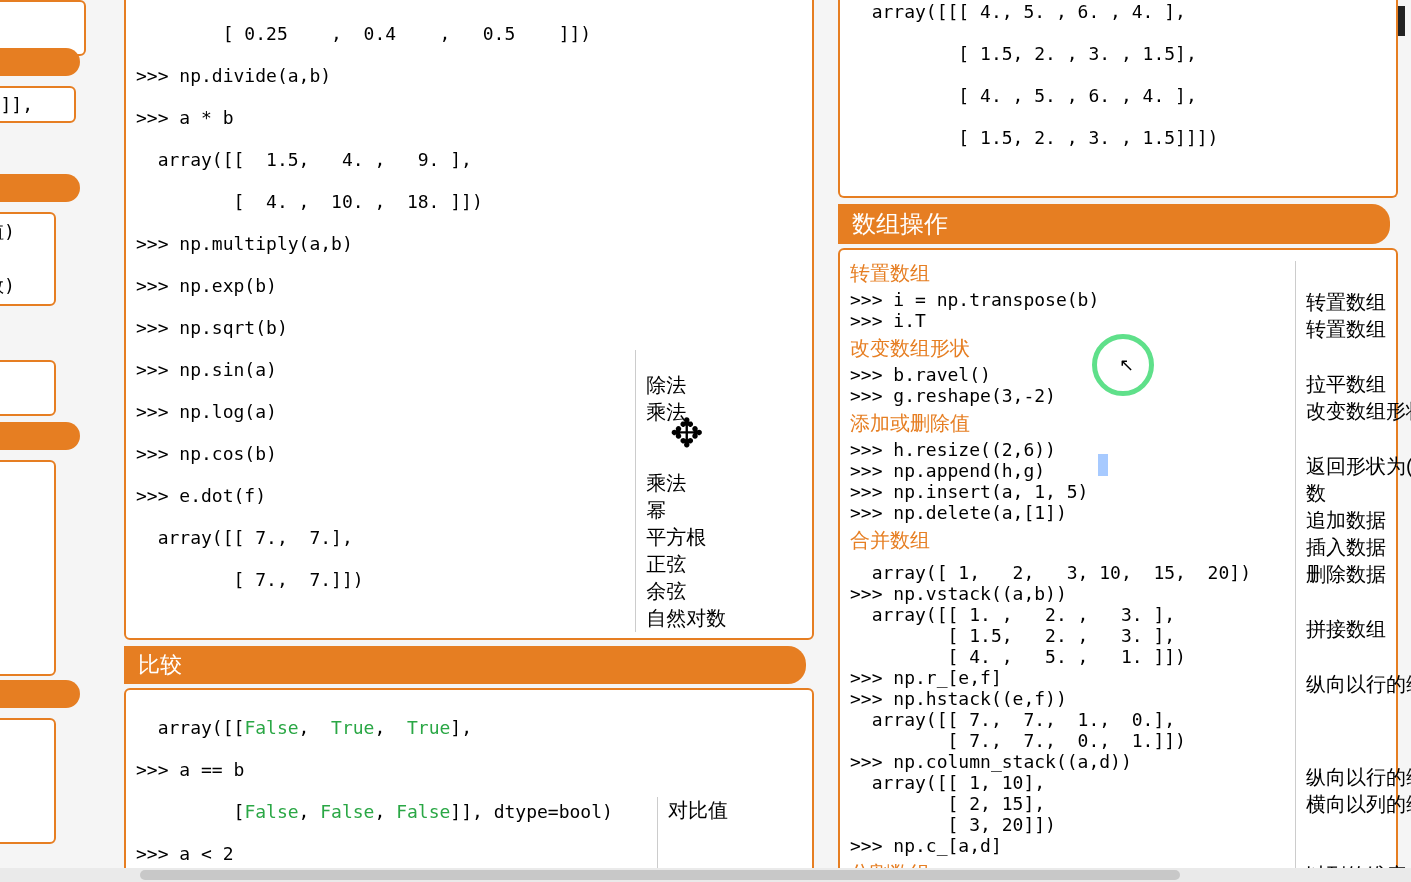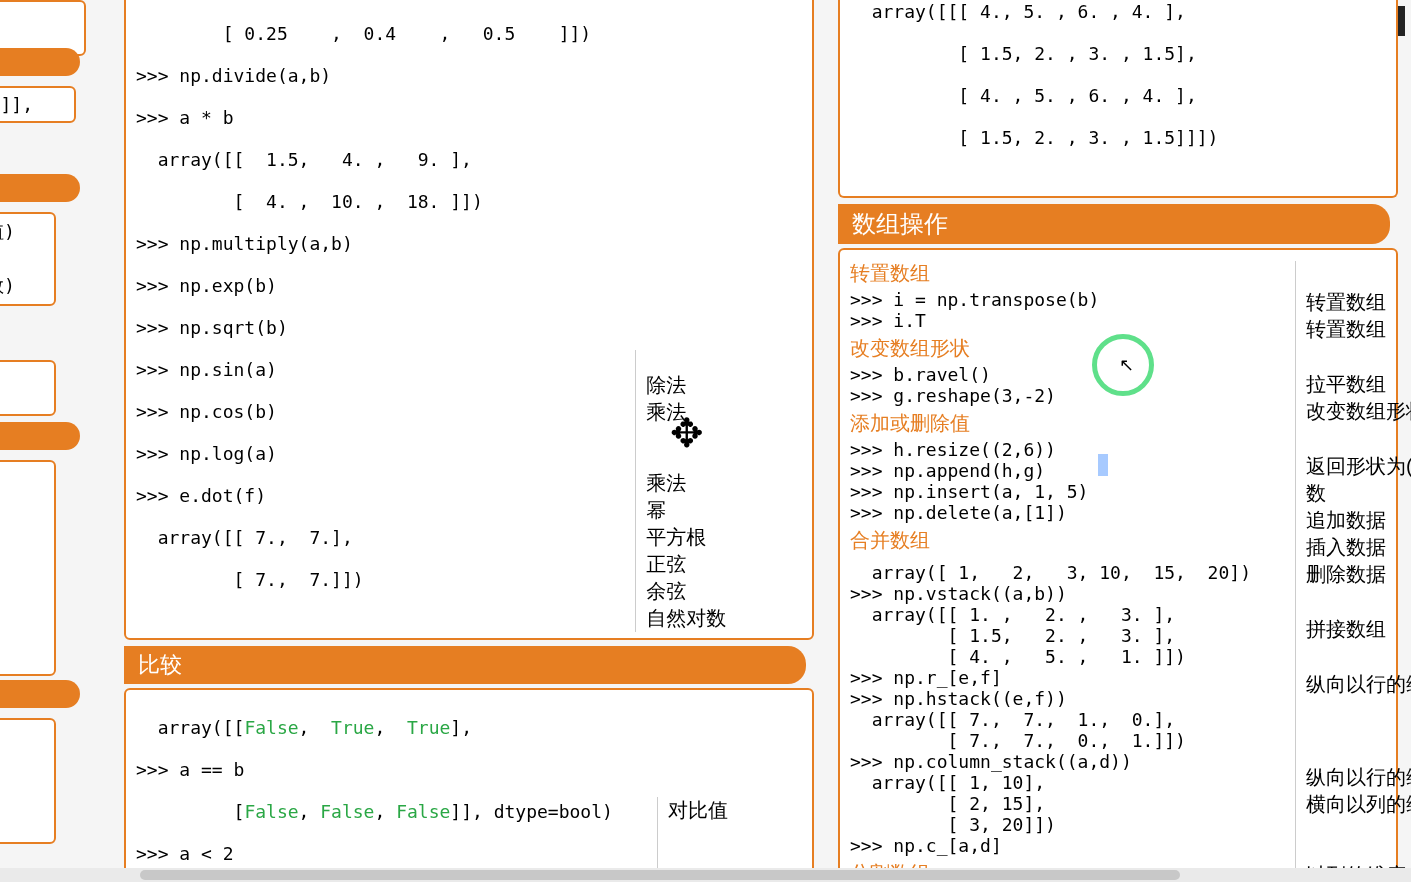--- a/index.html
+++ b/index.html
@@ -119,22 +119,22 @@
       <div class="col-code code">
 <div>        [ 0.25    ,  0.4    ,   0.5    ]])</div>
 <div>&gt;&gt;&gt; np.divide(a,b)</div>
 <div>&gt;&gt;&gt; a * b</div>
 <div>  array([[  1.5,   4. ,   9. ],</div>
 <div>         [  4. ,  10. ,  18. ]])</div>
 <div>&gt;&gt;&gt; np.multiply(a,b)</div>
 <div>&gt;&gt;&gt; np.exp(b)</div>
 <div>&gt;&gt;&gt; np.sqrt(b)</div>
 <div>&gt;&gt;&gt; np.sin(a)</div>
+<div>&gt;&gt;&gt; np.log(a)</div>
 <div>&gt;&gt;&gt; np.cos(b)</div>
-<div>&gt;&gt;&gt; np.log(a)</div>
 <div>&gt;&gt;&gt; e.dot(f)</div>
 <div>  array([[ 7.,  7.],</div>
 <div>         [ 7.,  7.]])</div>
       </div>
       <div class="col-desc" style="border-left:1px solid #ccc; padding-left:10px;">
         <div style="height:22px;"></div>
         <div>除法</div>
         <div>乘法</div>
         <div style="height:44px;"></div>
         <div>乘法</div>

